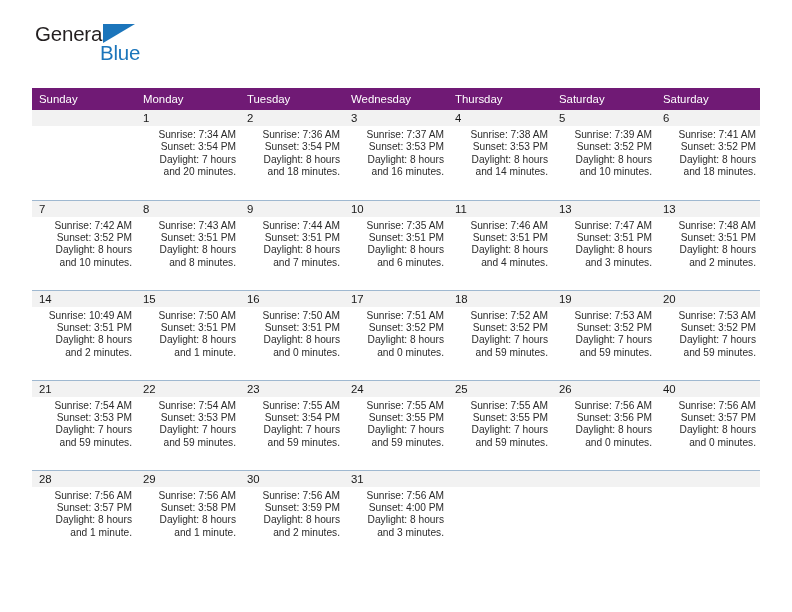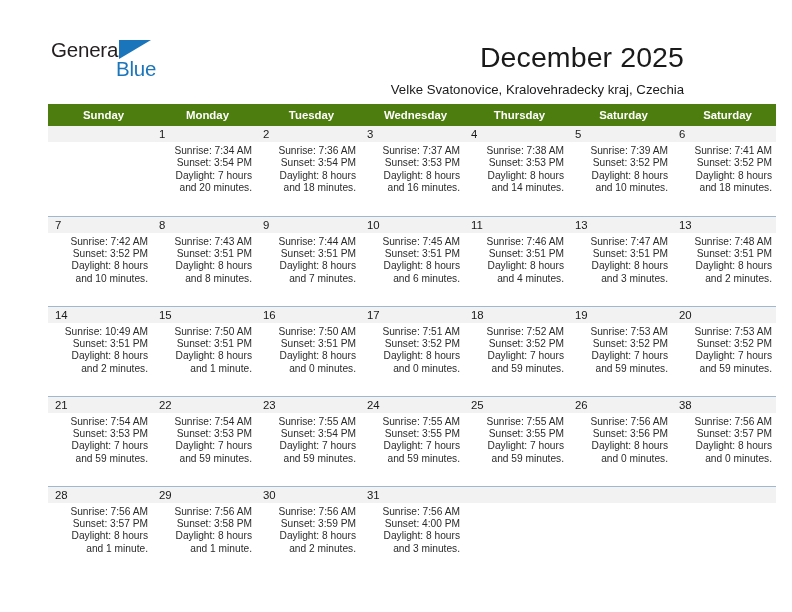--- a/index.html
+++ b/index.html
@@ -13,21 +13,21 @@
     width: 792px;
     height: 612px;
     font-family: "Liberation Sans", sans-serif;
     color: #222222;
     overflow: hidden;
   }
   .page {
     position: relative;
     width: 732px;
     height: 612px;
-    padding: 16px;
+    padding: 0;
   }
 
   
   .header {
     position: relative;
     height: 72px;
     margin: 0 32px;
   }
   .logo {
     position: absolute;
@@ -86,25 +86,25 @@
   }
 
   
   .calendar {
     margin: 16px 32px 0 32px;
     width: 728px;
     border-collapse: collapse;
     table-layout: fixed;
   }
   .calendar th {
-    background: #4d7c0f;
+    background: #701a75;
     color: #ffffff;
     font-size: 11.4px;
-    font-weight: bold;
-    text-align: center;
+    font-weight: normal;
+    text-align: left;
     padding: 5px 0 5px 7px;
     height: 21px;
     line-height: 12px;
   }
   .calendar col { width: 104px; }
 
   .week-row > td {
     vertical-align: top;
     padding: 0;
     border-top: 1px solid #9fb8d0;
@@ -144,24 +144,20 @@
 <div class="page">
 
   <div class="header">
 
     <div class="logo">
       <span class="logo-general">General</span>
       <span class="logo-triangle"></span>
       <span class="logo-blue">Blue</span>
     </div>
 
-    <div class="title-wrap">
-      <h1 class="cal-title">December 2025</h1>
-      <div class="cal-subtitle">Velke Svatonovice, Kralovehradecky kraj, Czechia</div>
-    </div>
 
   </div>
 
   <table class="calendar">
     <colgroup>
       <col>
         <col>
         <col>
         <col>
         <col>
@@ -275,21 +271,21 @@
                 <div>Sunrise: 7:44 AM</div>
                 <div>Sunset: 3:51 PM</div>
                 <div class="daylight-line">Daylight: 8 hours and 7 minutes.</div>
               </div>
             </div>
           </td>
           <td>
             <div class="cell">
               <div class="daynum-band">10</div>
               <div class="cell-body">
-                <div>Sunrise: 7:45 AM</div>
+                <div>Sunrise: 7:35 AM</div>
                 <div>Sunset: 3:51 PM</div>
                 <div class="daylight-line">Daylight: 8 hours and 6 minutes.</div>
               </div>
             </div>
           </td>
           <td>
             <div class="cell">
               <div class="daynum-band">11</div>
               <div class="cell-body">
                 <div>Sunrise: 7:46 AM</div>
@@ -447,21 +443,21 @@
               <div class="daynum-band">26</div>
               <div class="cell-body">
                 <div>Sunrise: 7:56 AM</div>
                 <div>Sunset: 3:56 PM</div>
                 <div class="daylight-line">Daylight: 8 hours and 0 minutes.</div>
               </div>
             </div>
           </td>
           <td>
             <div class="cell">
-              <div class="daynum-band">38</div>
+              <div class="daynum-band">40</div>
               <div class="cell-body">
                 <div>Sunrise: 7:56 AM</div>
                 <div>Sunset: 3:57 PM</div>
                 <div class="daylight-line">Daylight: 8 hours and 0 minutes.</div>
               </div>
             </div>
           </td>
         </tr>
         <tr class="week-row">
           <td>

